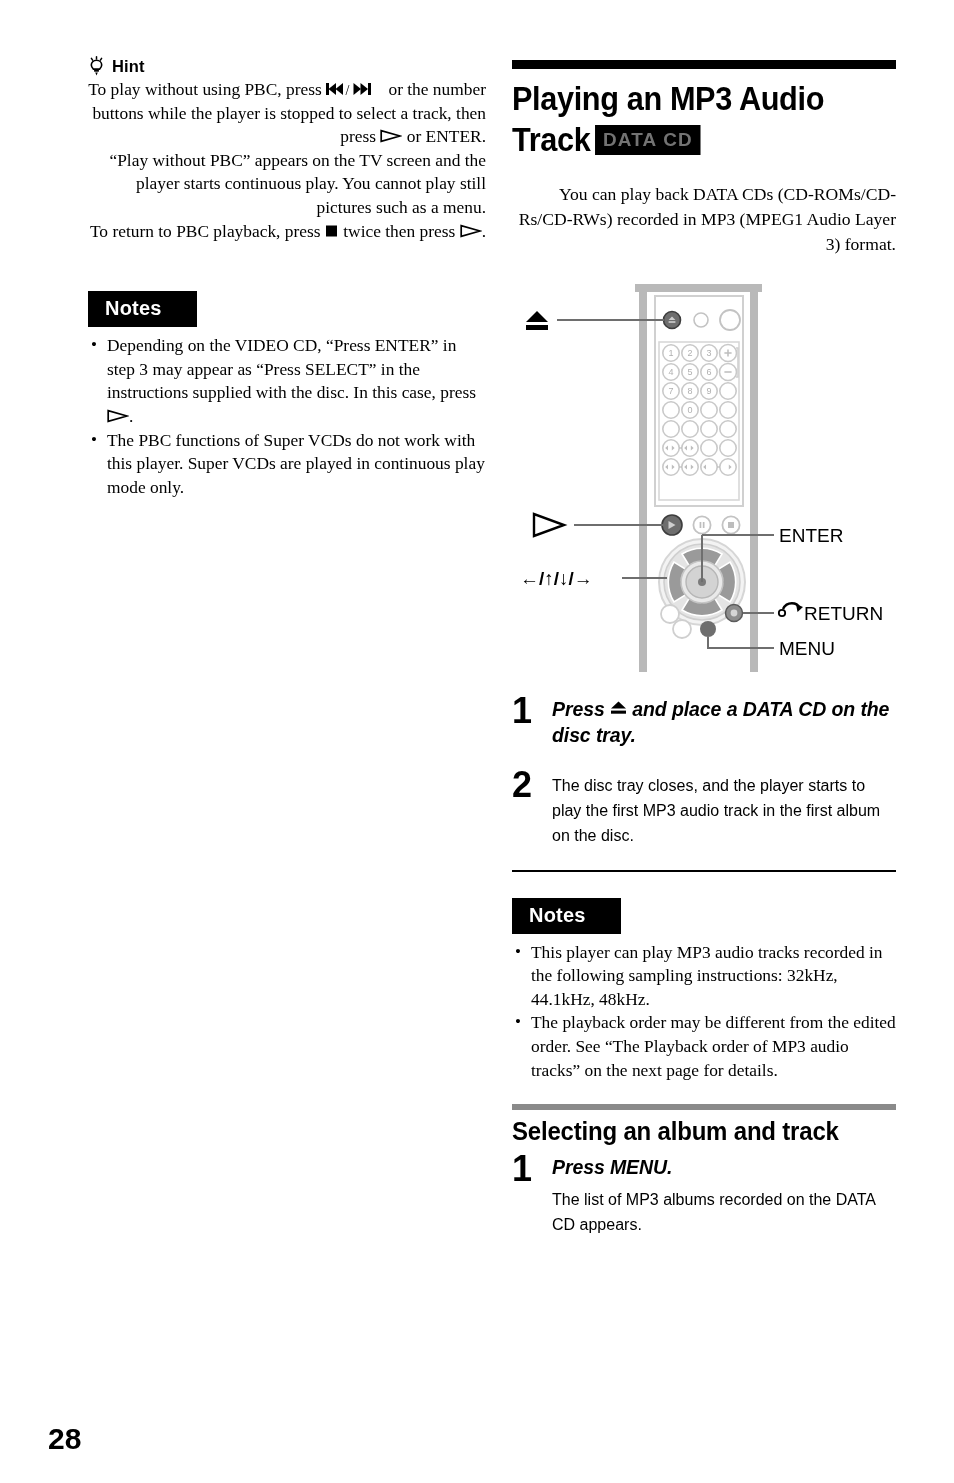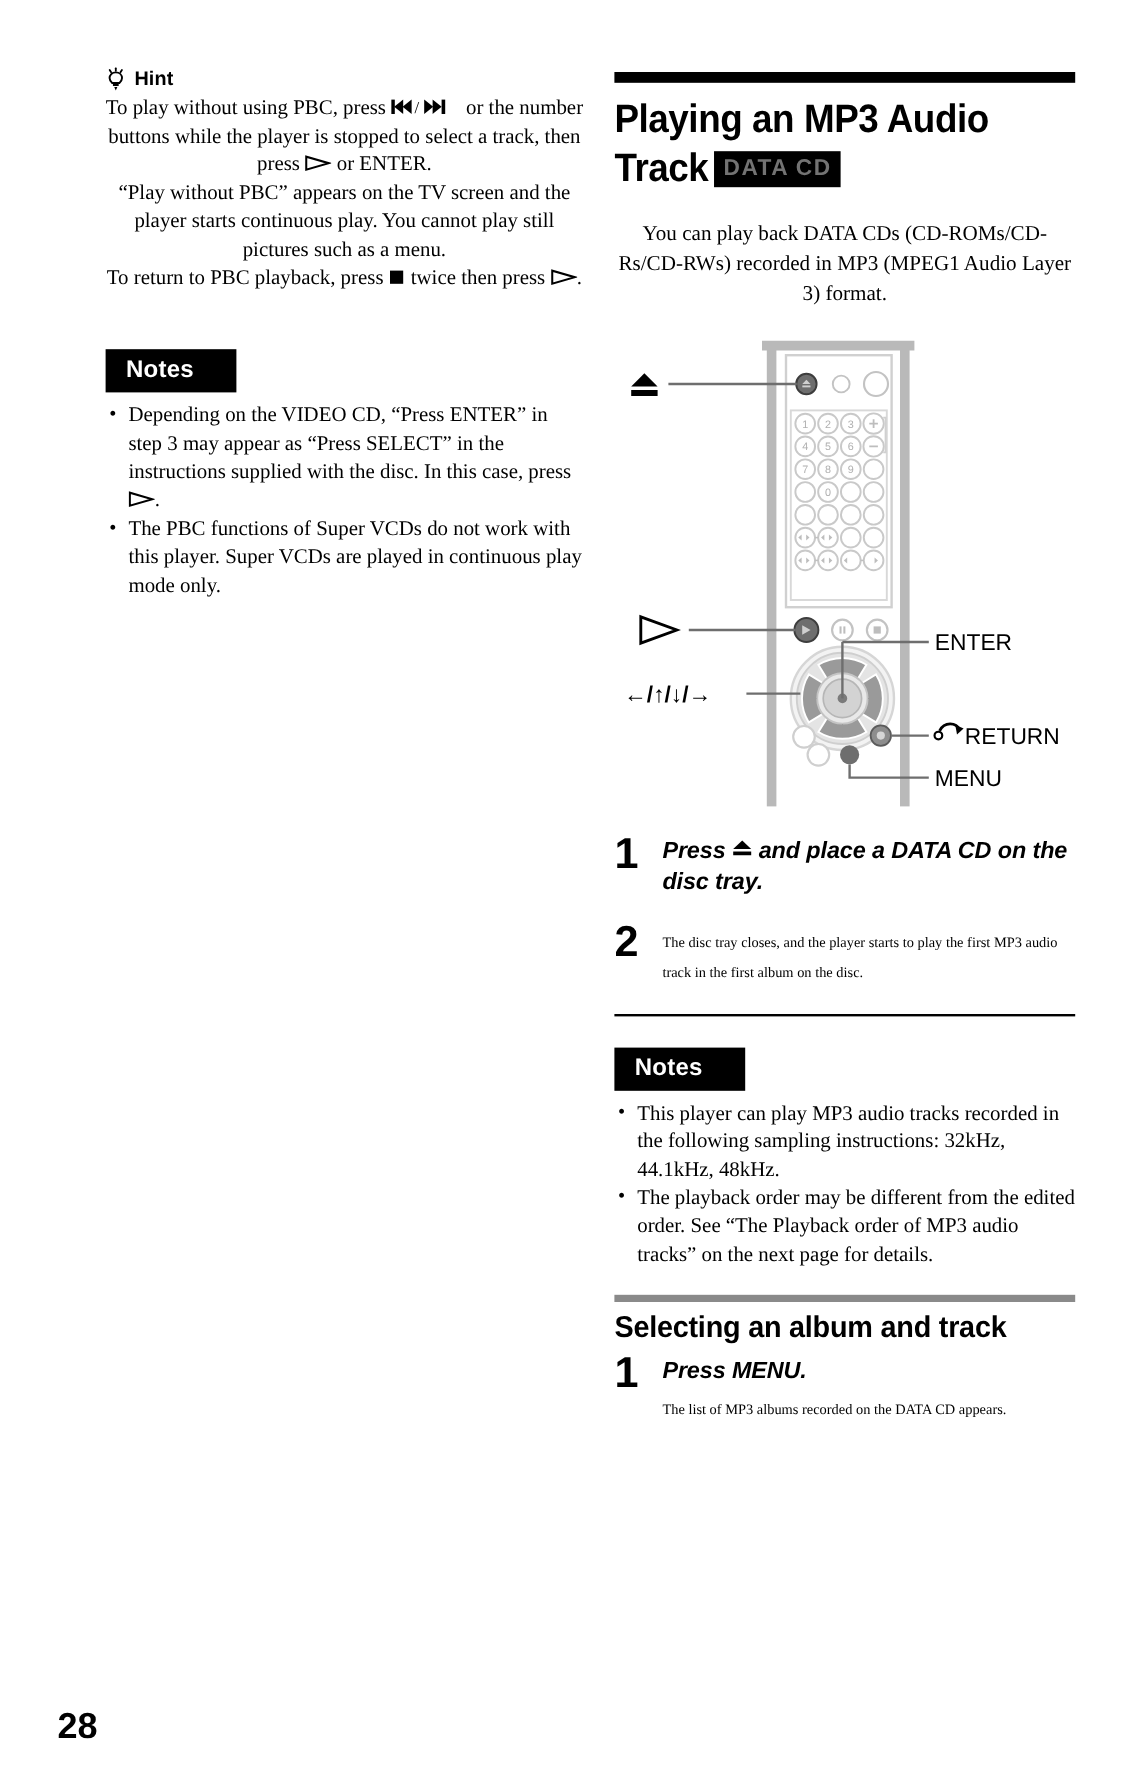--- a/index.html
+++ b/index.html
@@ -20,21 +20,21 @@
   
   .hint-head{display:flex;align-items:center;gap:7px;margin-bottom:2px;}
   .hint-label{font-family:"Liberation Sans",sans-serif;font-weight:bold;font-size:16.5px;letter-spacing:.1px;}
   .bulb{width:17px;height:20px;position:relative;display:inline-block;flex:none;}
   .bulb svg{display:block;}
 
   .serif-body{
     font-family:"Liberation Serif", serif;
     font-size:17.4px;
     line-height:23.6px;
-    text-align:center;
+    text-align:right;
   }
   .serif-body p{margin:0;}
 
   
   .notes-tag{
     display:inline-block;
     background:#000;color:#fff;
     font-family:"Liberation Sans",sans-serif;
     font-weight:bold;
     font-size:20px;
@@ -91,22 +91,22 @@
   }
   .step-body{flex:1;}
   .step-title{
     font-family:"Liberation Sans",sans-serif;
     font-weight:bold;font-size:19.5px;line-height:26.5px;
     letter-spacing:-.1px;
     margin:3px 0 0 0;
     font-style:italic;
   }
   .step-desc{
-    font-family:Liberation Serif, serif;
-    font-size:12px;line-height:25px;
+    font-family:Liberation Sans, sans-serif;
+    font-size:16px;line-height:25px;
     margin:6px 0 0 0;
   }
   .rule{height:2px;background:#000;width:384px;margin:22px 0 0 0;}
   .rule-gray{height:6px;background:#8a8a8a;width:384px;margin:22px 0 6px 0;}
   .h2{
     font-family:"Liberation Sans",sans-serif;
     font-weight:bold;font-size:25px;line-height:31px;
     margin:0;letter-spacing:-.2px;
     transform:scaleX(.96);transform-origin:left top;
   }

